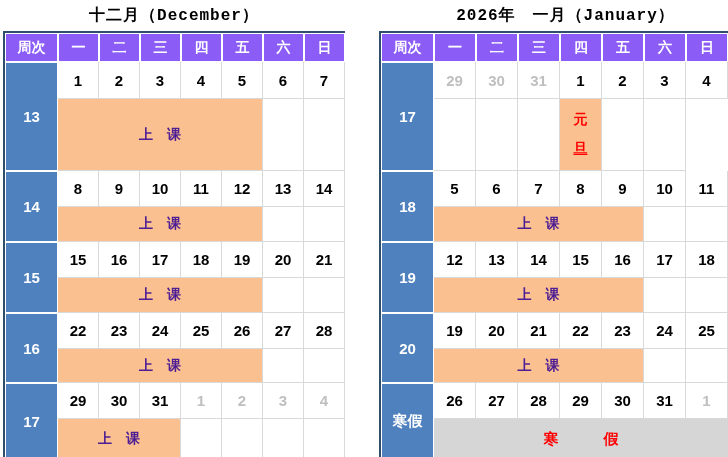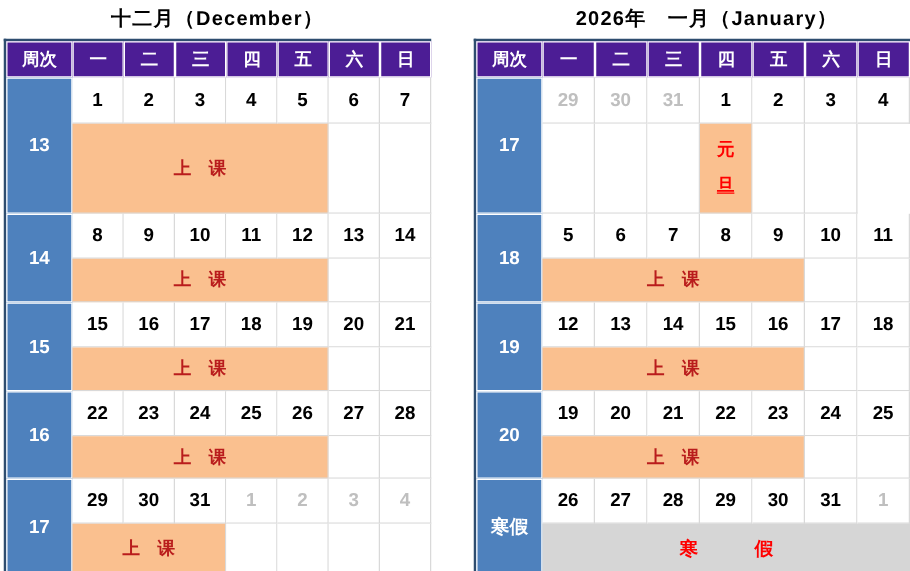--- a/index.html
+++ b/index.html
@@ -7,21 +7,21 @@
   body {
     position: relative;
     background: #ffffff;
     font-family: "Liberation Sans", sans-serif;
     overflow: hidden;
   }
   .title {
     position: absolute;
     top: 5px;
     text-align: center;
-    font-family: Liberation Sans, sans-serif;
+    font-family: Liberation Mono, monospace;
     font-weight: bold;
     font-size: 16px;
     color: #000000;
     letter-spacing: 1px;
     white-space: nowrap;
   }
   #title-left  { left: 3px;   width: 342px; }
   #title-right { left: 391px; width: 349px; }
 
   .cal {
@@ -36,21 +36,21 @@
   }
   #cal-left  { left: 3px;   grid-template-columns: 53px repeat(7, 41px); }
   #cal-right { left: 379px; grid-template-columns: 53px repeat(7, 42px); }
 
   .cell {
     display: flex;
     align-items: center;
     justify-content: center;
   }
   .hcell {
-    background: #4c1d95;
+    background: #8b5cf6;
     color: #ffffff;
     font-weight: bold;
     font-size: 14px;
     border: 1px solid #ffffff;
   }
   .wk {
     grid-column: 1;
     grid-row: span 2;
     background: #4E81BD;
     color: #ffffff;
@@ -67,21 +67,21 @@
     border-bottom: 1px solid #D9D9D9;
   }
   .date.muted { color: #BFBFBF; }
   .b-empty {
     background: #ffffff;
     border-right: 1px solid #D9D9D9;
     border-bottom: 1px solid #D9D9D9;
   }
   .b-class {
     background: #FAC08F;
-    color: #b91c1c;
+    color: #4c1d95;
     font-weight: bold;
     font-size: 14px;
     border-right: 1px solid #D9D9D9;
     border-bottom: 1px solid #D9D9D9;
     white-space: pre;
   }
   .b-class[data-span="1"] { font-size: 13px; }
   .b-holiday {
     background: #FAC08F;
     color: #FF0000;

